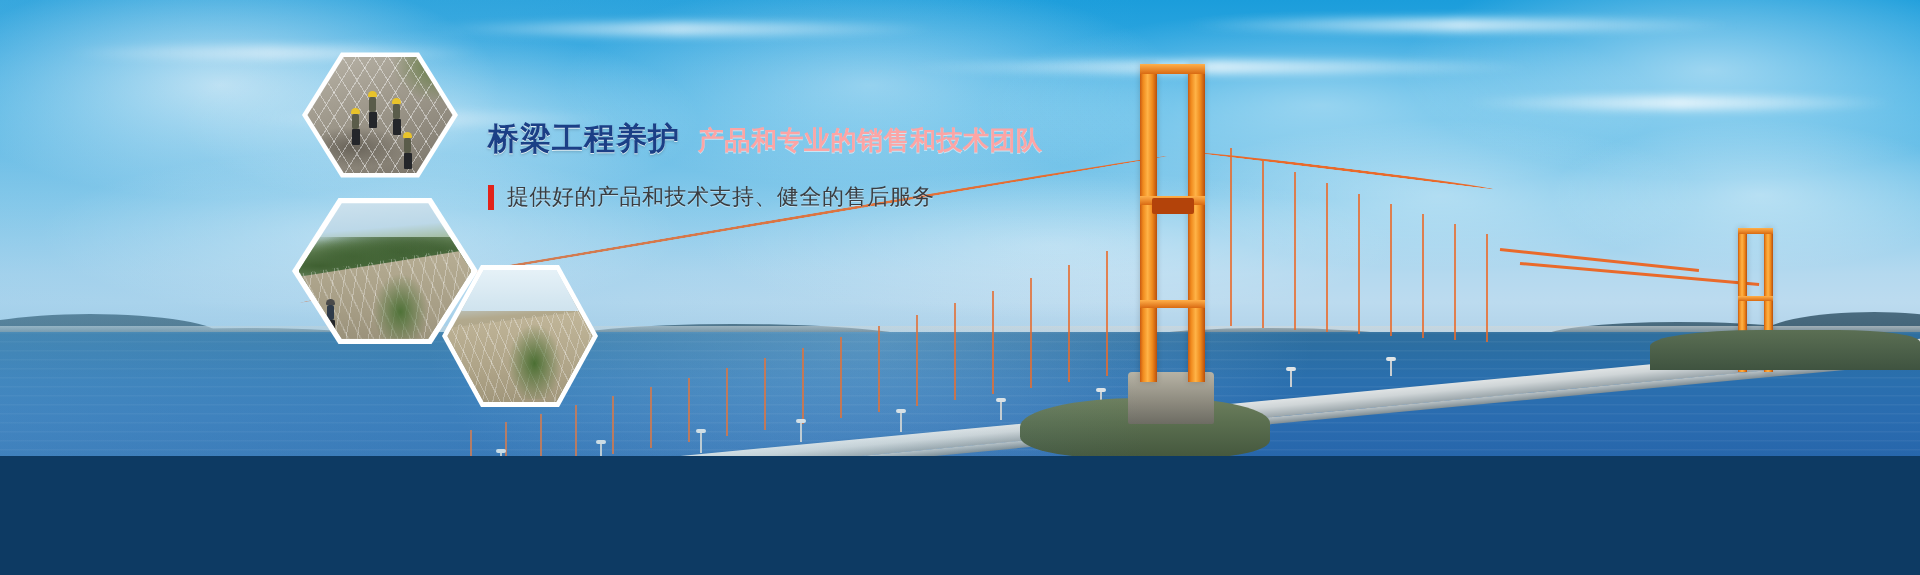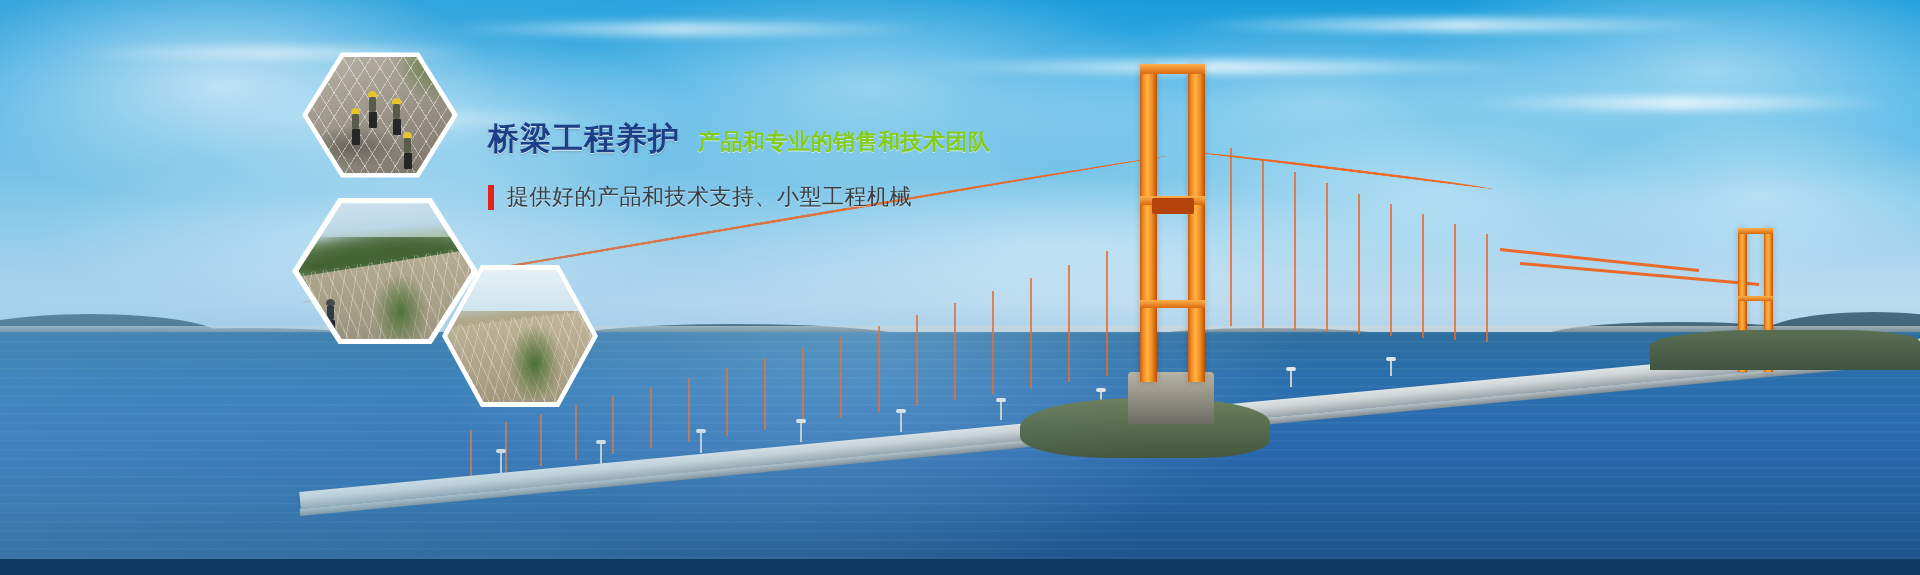--- a/index.html
+++ b/index.html
@@ -5,21 +5,21 @@
   * { margin:0; padding:0; box-sizing:border-box; }
   html,body { width:1920px; height:575px; overflow:hidden; }
   body {
     font-family:"Liberation Sans","DejaVu Sans",sans-serif;
     background:#0d3a63;
   }
 
   
   .banner {
     position:relative;
-    width:1920px; height:559px;
+    width:1920px; height:456px;
     overflow:hidden;
   }
 
   
   .sky {
     position:absolute; left:0; top:0; width:1920px; height:360px;
     background:
       linear-gradient(180deg,
         #1b9ddb 0%,
         #2ea6e0 14%,
@@ -255,22 +255,22 @@
   .headline {
     display:flex; align-items:baseline; gap:18px;
     white-space:nowrap;
   }
   .headline .h-main {
     font-size:31px; font-weight:bold; letter-spacing:1px;
     color:#1b3f86;
     text-shadow:0 1px 0 rgba(255,255,255,.75), 0 2px 3px rgba(0,0,0,.18);
   }
   .headline .h-sub {
-    font-size:22px; font-weight:bold; letter-spacing:.5px;
-    color:#84cc16;
+    font-size:26px; font-weight:bold; letter-spacing:.5px;
+    color:#fca5a5;
     text-shadow:0 1px 0 rgba(255,255,255,.55);
   }
 
   .subline {
     display:flex; align-items:center; gap:13px;
     margin-top:22px; white-space:nowrap;
   }
   .redbar { width:6px; height:25px; background:#e2231a; flex:0 0 auto; }
   .subline .s-text {
     font-size:22px; color:#3a3d41; letter-spacing:.5px;
@@ -449,19 +449,19 @@
 
   <div class="copy">
 
     <div class="headline">
       <span class="h-main">桥梁工程养护</span>
       <span class="h-sub">产品和专业的销售和技术团队</span>
     </div>
 
     <div class="subline">
       <span class="redbar"></span>
-      <span class="s-text">提供好的产品和技术支持、小型工程机械</span>
+      <span class="s-text">提供好的产品和技术支持、健全的售后服务</span>
     </div>
 
 
   </div>
 
 </div>
 
 </body></html>

